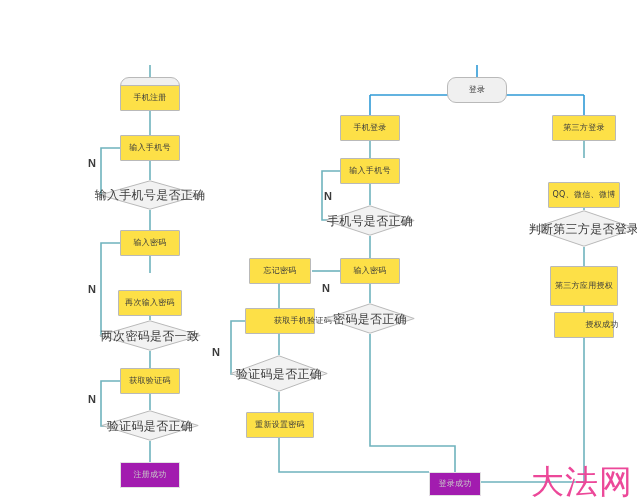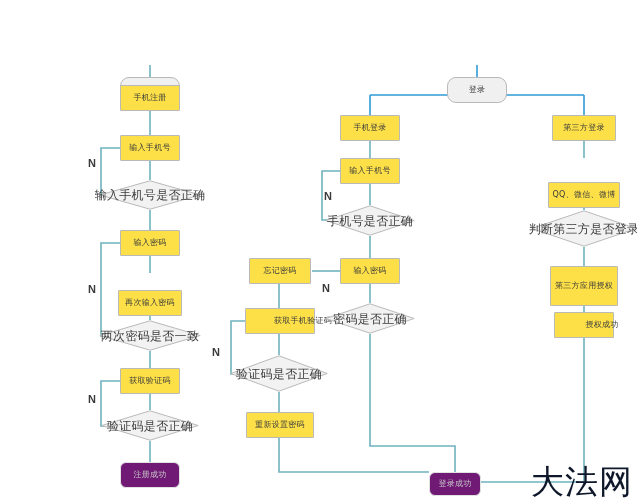--- a/index.html
+++ b/index.html
@@ -41,23 +41,22 @@
   .node.rounded {
     border-radius: 9px;
     background: #f0f0f0;
     margin-top: 38px;
   }
   .node.rect {
     border-radius: 1px;
   }
   .node.faded {
     color: #c9c9c9;
-    background: #701a75;
+    background: #a21caf;
     border-color: #e2e2e2;
-    border-radius: 6px;
   }
   .node .label {
     display: block;
     padding: 0 2px;
     white-space: nowrap;
   }
   .diamond {
     position: absolute;
     z-index: 3;
   }
@@ -89,21 +88,21 @@
     font-weight: bold;
     color: #3a3a3a;
     z-index: 4;
     font-family: "Liberation Sans", sans-serif;
   }
   #watermark {
     position: absolute;
     right: 4px;
     bottom: 2px;
     font-size: 33px;
-    color: #0f172a;
+    color: #ec4899;
     font-family: "DejaVu Sans", sans-serif;
     letter-spacing: 1px;
     z-index: 6;
     line-height: 1;
   }
 </style>
 </head>
 <body>
 
 <div id="canvas">

